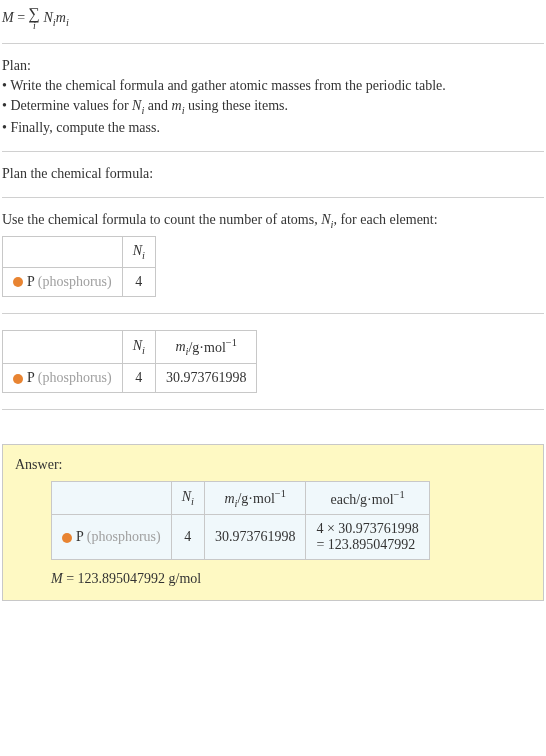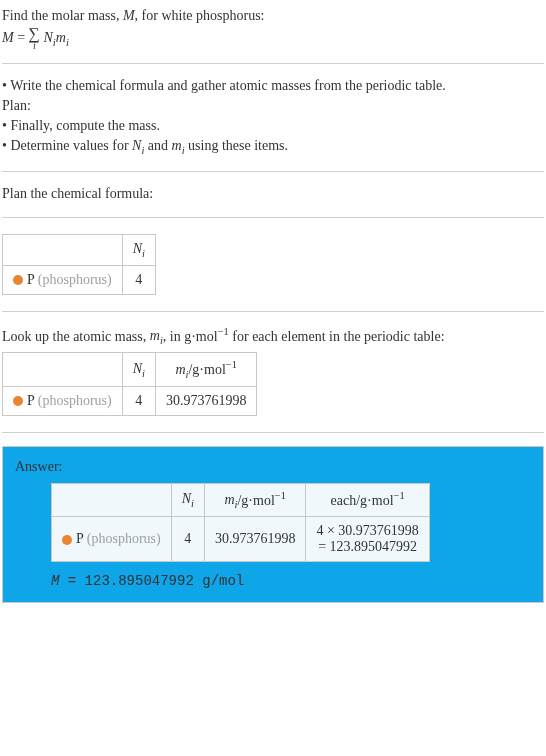--- a/index.html
+++ b/index.html
@@ -69,109 +69,105 @@
       border-radius: 50%;
       background: #e88432;
       margin-right: 4px;
       vertical-align: middle;
     }
     .elem-name {
       color: #a0a0a0;
     }
     .answer-box {
       border: 1px solid #c8c8c8;
-      background: #0ea5e9;
+      background: #fef9c3;
       padding: 10px 12px;
-      margin-top: 1px;
+      margin-top: 22px;
     }
     .answer-table {
       border-collapse: collapse;
       margin: 6px 0 10px 36px;
     }
     .answer-table th, .answer-table td {
       border: 1px solid #c8c8c8;
       padding: 6px 10px;
       text-align: center;
       font-weight: normal;
       background: #f0f8fb;
     }
     .answer-table td.elem-cell {
       text-align: left;
     }
     .answer-table td.mass-cell {
-      text-align: center;
+      text-align: left;
     }
     .answer-final {
       margin-left: 36px;
       font-style: italic;
-      font-family: Liberation Mono, monospace;
     }
     p {
       line-height: 1.35;
       margin: 1px 0;
     }
   </style>
 </head>
 <body>
 
 <div class="section">
-  <p>
-    <span>Find the molar mass, </span><span class="formula">M</span><span>, for white phosphorus:</span>
-  </p>
   <p>
     <span class="formula">M</span><span> = </span><span class="sigma-block">
         <span class="sum">∑</span>
         <span class="sub-i">i</span>
       </span>
     <span class="formula"><span>N</span><sub>i</sub></span><span class="formula"><span>m</span><sub>i</sub></span>
   </p>
 </div>
 
 <hr class="divider">
 
 <div class="section">
+  <p>Plan:</p>
   <p>• Write the chemical formula and gather atomic masses from the periodic table.</p>
-  <p>Plan:</p>
-  <p>• Finally, compute the mass.</p>
   <p>
     <span>• Determine values for </span><span class="formula"><span>N</span><sub>i</sub></span><span> and </span><span class="formula"><span>m</span><sub>i</sub></span><span> using these items.</span>
   </p>
+  <p>• Finally, compute the mass.</p>
 </div>
 
 <hr class="divider">
 
 <div class="section">
   <p>Plan the chemical formula:</p>
 </div>
 
 <hr class="divider">
 
 <div class="section">
+  <p>
+    <span>Use the chemical formula to count the number of atoms, </span><span class="formula"><span>N</span><sub>i</sub></span><span>, for each element:</span>
+  </p>
   <table class="data-table">
     <tbody>
         <tr>
       <th></th>
       <th><span class="formula"><span>N</span><sub>i</sub></span></th>
     </tr>
     <tr>
       <td class="elem-cell">
         <span class="elem-dot"></span><span>P </span><span class="elem-name">(phosphorus)</span>
       </td>
       <td>4</td>
     </tr>
   </tbody>
     </table>
 </div>
 
 <hr class="divider">
 
 <div class="section">
-  <p>
-    <span>Look up the atomic mass, </span><span class="formula"><span>m</span><sub>i</sub></span><span>, in g·mol</span><sup>−1</sup><span> for each element in the periodic table:</span>
-  </p>
   <table class="data-table">
     <tbody>
         <tr>
       <th></th>
       <th><span class="formula"><span>N</span><sub>i</sub></span></th>
       <th><span class="formula"><span>m</span><sub>i</sub></span><span>/g·mol</span><sup>−1</sup></th>
     </tr>
     <tr>
       <td class="elem-cell">
         <span class="elem-dot"></span><span>P </span><span class="elem-name">(phosphorus)</span>

